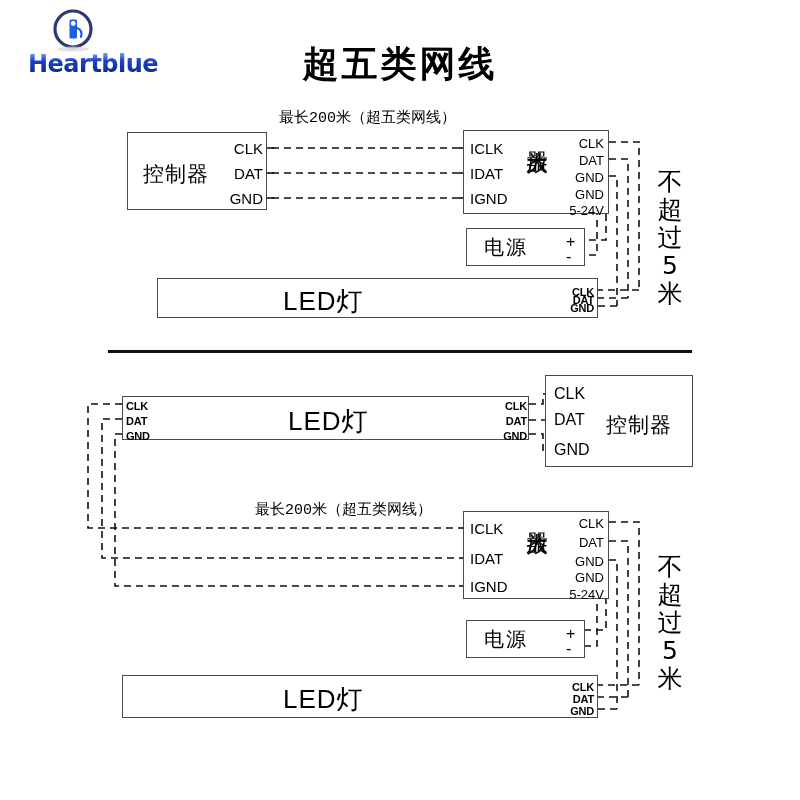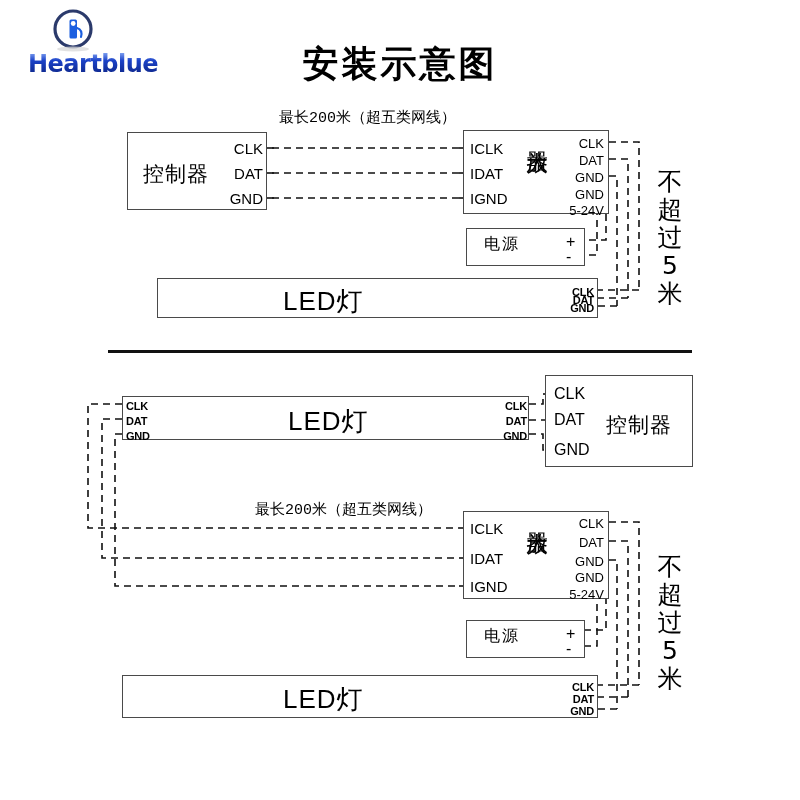--- a/index.html
+++ b/index.html
@@ -49,21 +49,21 @@
     position:absolute;
     font-family:Liberation Sans, sans-serif;
     white-space:nowrap;
   }
   .ctrl-name{
     font-size:21px;font-weight:500;letter-spacing:1px;
   }
   .amp-name{
     font-size:22px;font-weight:500;line-height:26px;text-align:center;
   }
-  .psu-name{font-size:16px;letter-spacing:2px;}
+  .psu-name{font-size:20px;letter-spacing:2px;}
   .led-name{font-size:26px;letter-spacing:1px;}
 
   
   .pin{
     position:absolute;
     font-family:"Liberation Sans","DejaVu Sans",sans-serif;
     font-size:15px;
     white-space:nowrap;
     line-height:15px;
   }
@@ -107,21 +107,21 @@
         <circle cx="23" cy="21" r="14.5" fill="#ffffff"></circle>
         <rect x="19.5" y="11.5" width="7.5" height="19" rx="1.5" fill="#1b5fe0"></rect>
         <circle cx="23.2" cy="15.5" r="2.4" fill="#ffffff"></circle>
         <path d="M27 20 q6 2 4 9" fill="none" stroke="#1b5fe0" stroke-width="2.1" stroke-linecap="round"></path>
         <ellipse cx="23" cy="41" rx="16" ry="2.6" fill="#d8d8d8" opacity="0.75"></ellipse>
       </svg>
     </div>
     <div class="logo-text">Heartblue</div>
   </div>
 
-  <div class="title">安装示意图</div>
+  <div class="title">超五类网线</div>
 
   <svg id="wires">
     <g stroke="#111" stroke-width="1.6" fill="none" stroke-dasharray="7,5">
 
       <line x1="272" y1="148" x2="459" y2="148"></line>
       <line x1="272" y1="173" x2="459" y2="173"></line>
       <line x1="272" y1="198" x2="459" y2="198"></line>
     </g>
     <g stroke="#111" stroke-width="1.6" fill="none" stroke-dasharray="7,5">
 

